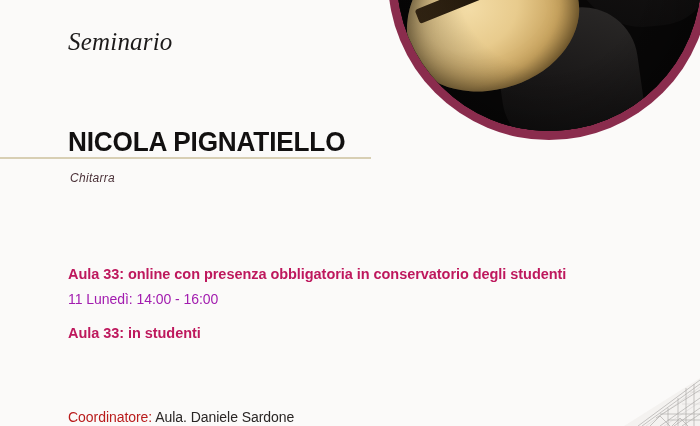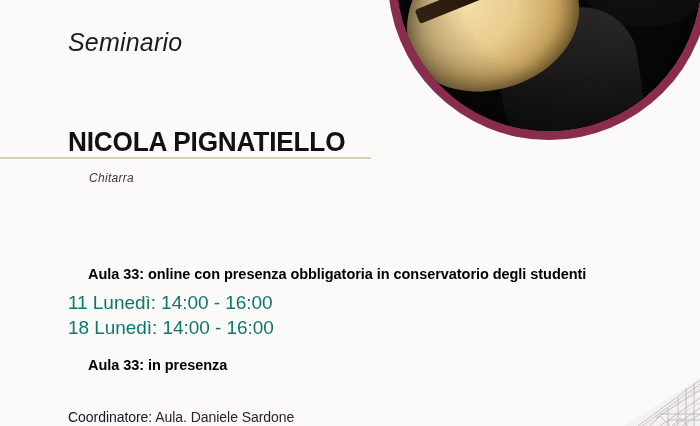--- a/index.html
+++ b/index.html
@@ -93,20 +93,21 @@
   
   .seminario {
     position: absolute;
     left: 68px;
     top: 28px;
     font-size: 25px;
     font-style: italic;
     font-weight: 300;
     letter-spacing: .2px;
     color: #1c1a1a;
+    font-family: Liberation Serif, serif;
   }
 
   .name {
     position: absolute;
     left: 68px;
     top: 127px;
     font-size: 27px;
     font-weight: 700;
     letter-spacing: -0.2px;
     color: #121010;
@@ -126,58 +127,56 @@
 
   .instrument {
     position: absolute;
     left: 70px;
     top: 171px;
     font-size: 12px;
     font-style: italic;
     font-weight: 400;
     color: #4b3138;
     letter-spacing: .3px;
-    margin-left: 19px;
   }
 
   
   .schedule {
     position: absolute;
     left: 68px;
     top: 266px;
     width: 600px;
   }
   .sched-head {
     font-size: 14.5px;
     font-weight: 700;
-    color: #000000;
+    color: #be185d;
     letter-spacing: -0.05px;
     white-space: nowrap;
-    margin-left: 20px;
   }
   .sched-head.second { margin-top: 17px; }
   .sched-line {
-    font-size: 19px;
+    font-size: 14px;
     font-weight: 400;
-    color: #0f766e;
+    color: #a21caf;
     line-height: 1.32;
     letter-spacing: -0.05px;
     white-space: nowrap;
   }
   .sched-group { margin-top: 8px; }
 
   .coordinator {
     position: absolute;
     left: 68px;
     top: 409px;
     font-size: 14px;
     letter-spacing: -0.05px;
     white-space: nowrap;
   }
-  .coordinator .coord-label { color: #0f172a; }
+  .coordinator .coord-label { color: #b91c1c; }
   .coordinator .coord-name { color: #2a2625; }
 
   
   .sketch {
     position: absolute;
     right: 0;
     bottom: 0;
     width: 84px;
     height: 48px;
     overflow: hidden;
@@ -210,24 +209,23 @@
 
   <div class="gold-rule"></div>
 
   <div class="instrument">Chitarra</div>
 
   <div class="schedule">
 
     <div class="sched-head">Aula 33: online con presenza obbligatoria in conservatorio degli studenti</div>
     <div class="sched-group">
       <div class="sched-line">11 Lunedì: 14:00 - 16:00</div>
-      <div class="sched-line">18 Lunedì: 14:00 - 16:00</div>
     </div>
 
-    <div class="sched-head second">Aula 33: in presenza</div>
+    <div class="sched-head second">Aula 33: in studenti</div>
 
   </div>
 
   <div class="coordinator">
     <span class="coord-label">Coordinatore:</span><span class="coord-name"> </span><span class="coord-name">Aula. Daniele Sardone</span>
   </div>
 
   <div class="sketch">
     <svg width="84" height="48" viewBox="0 0 84 48" xmlns="http://www.w3.org/2000/svg">
       <defs>

